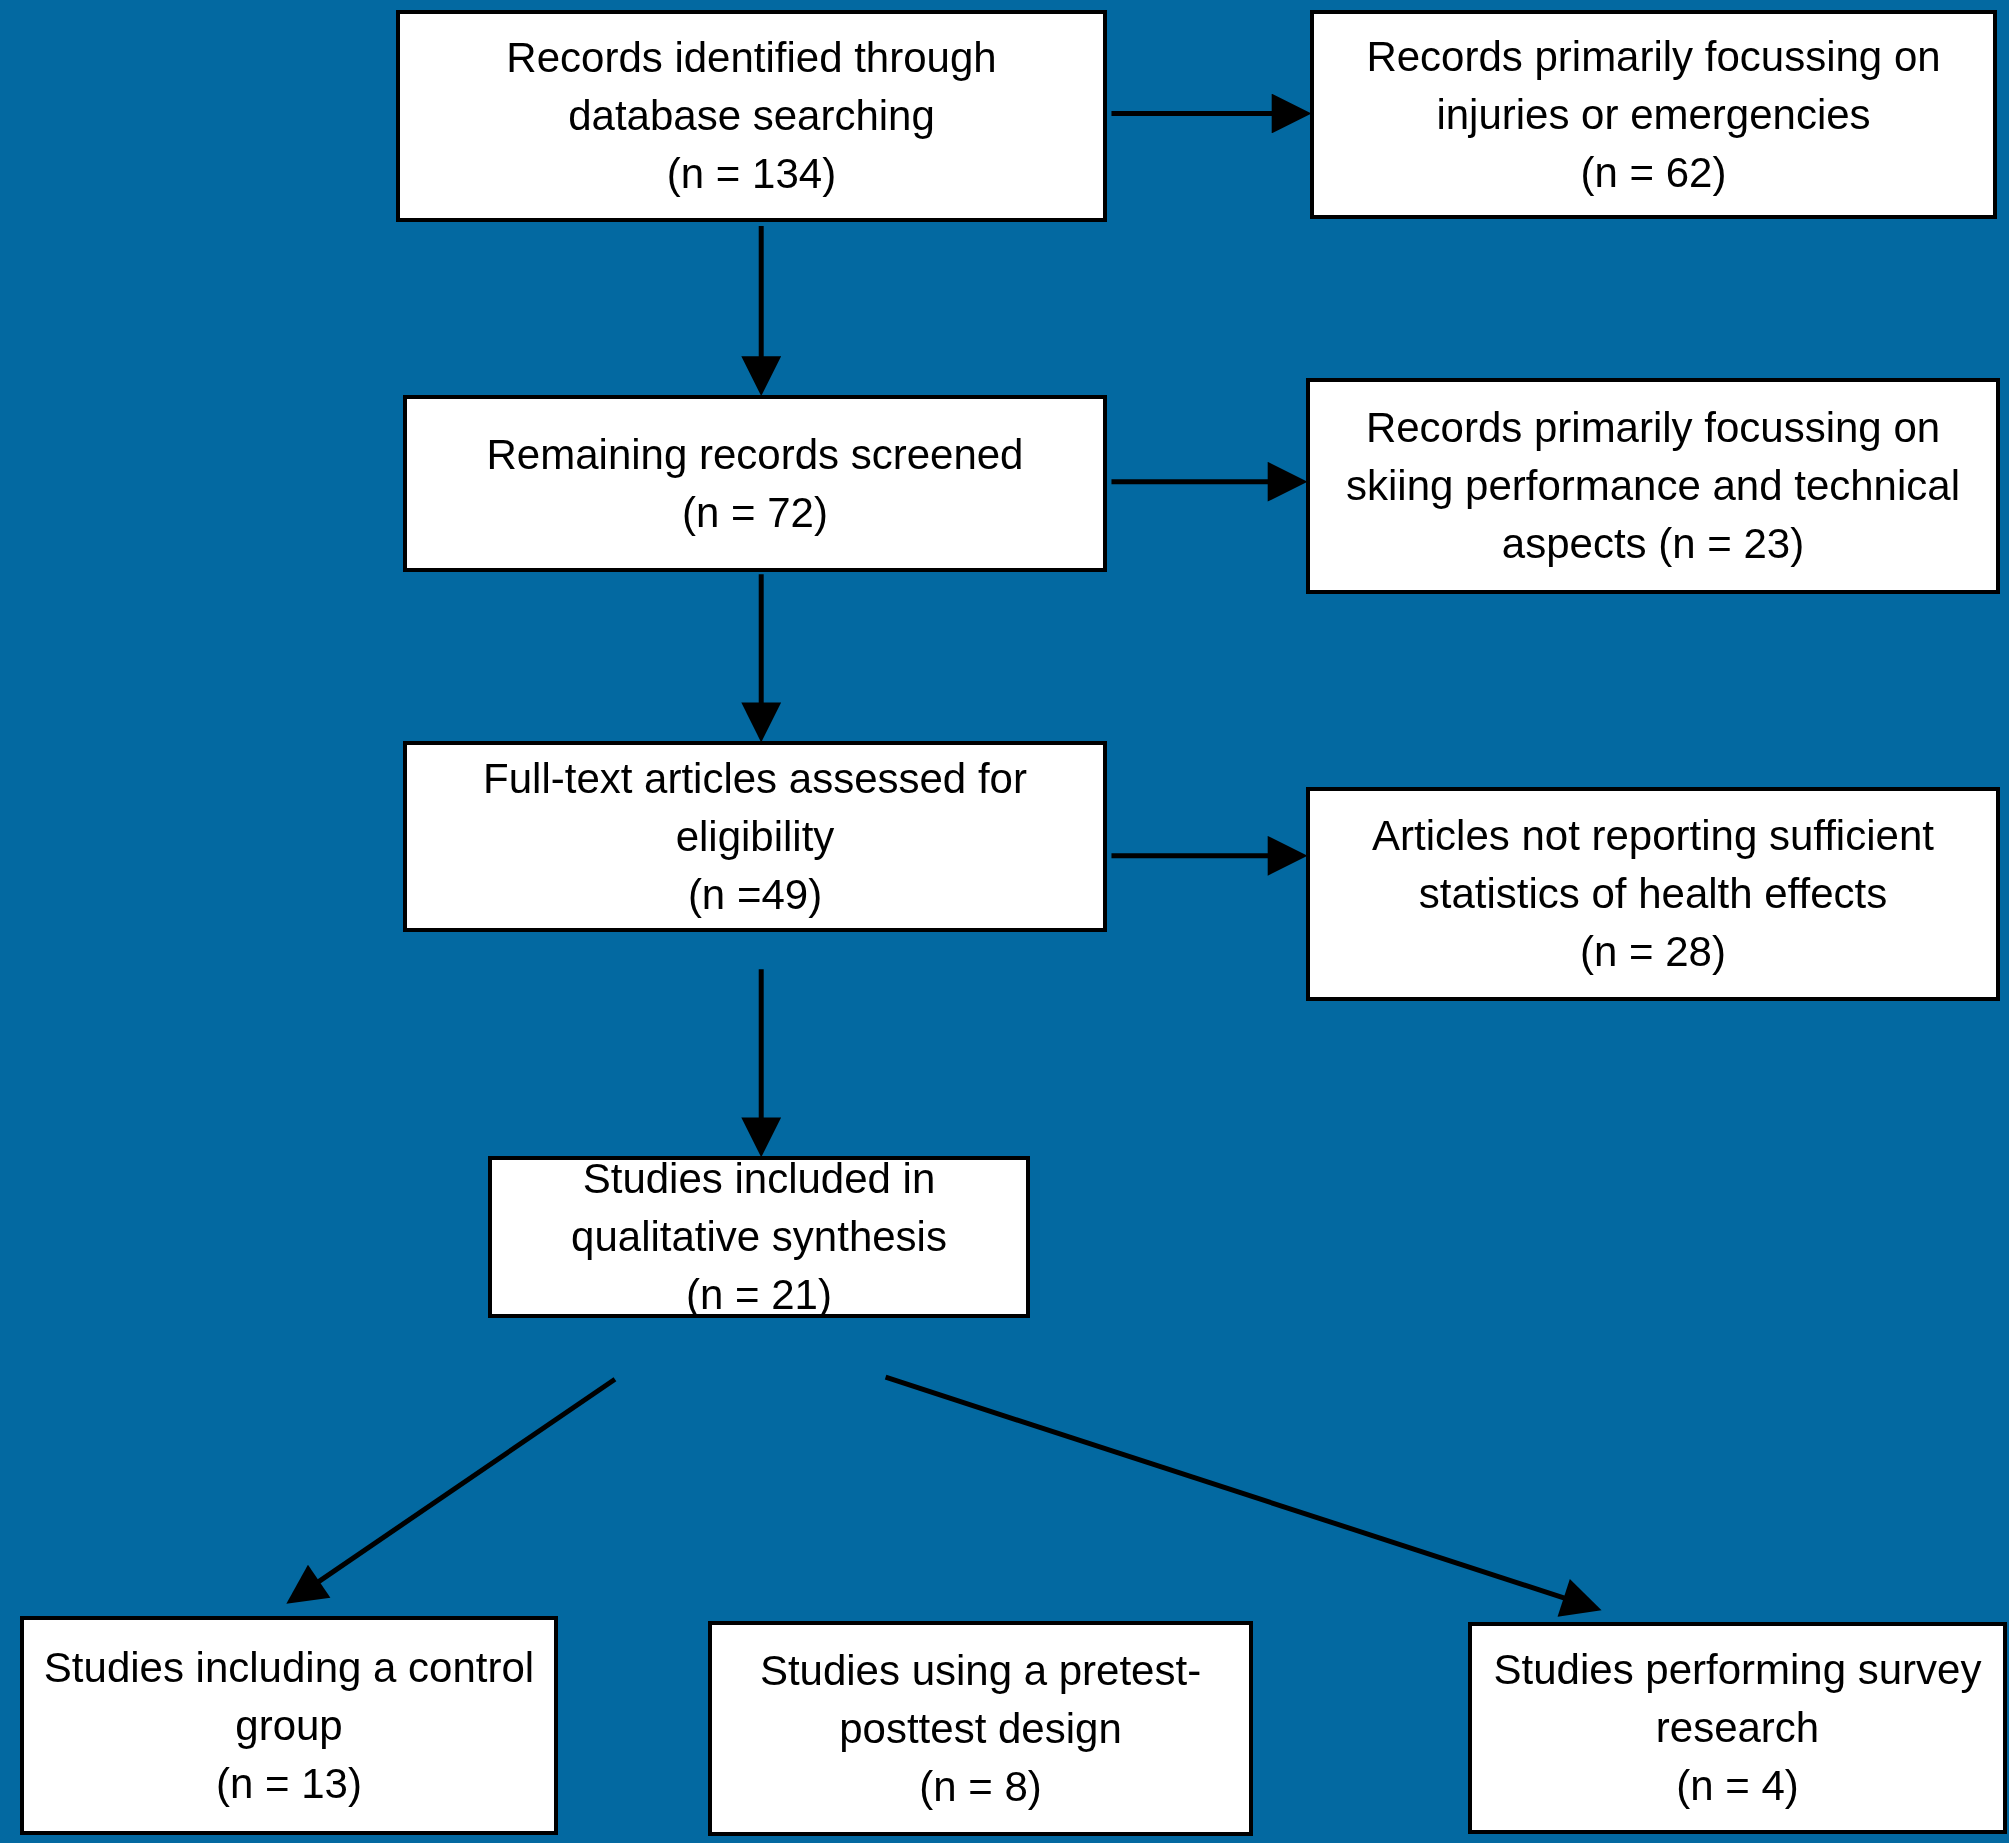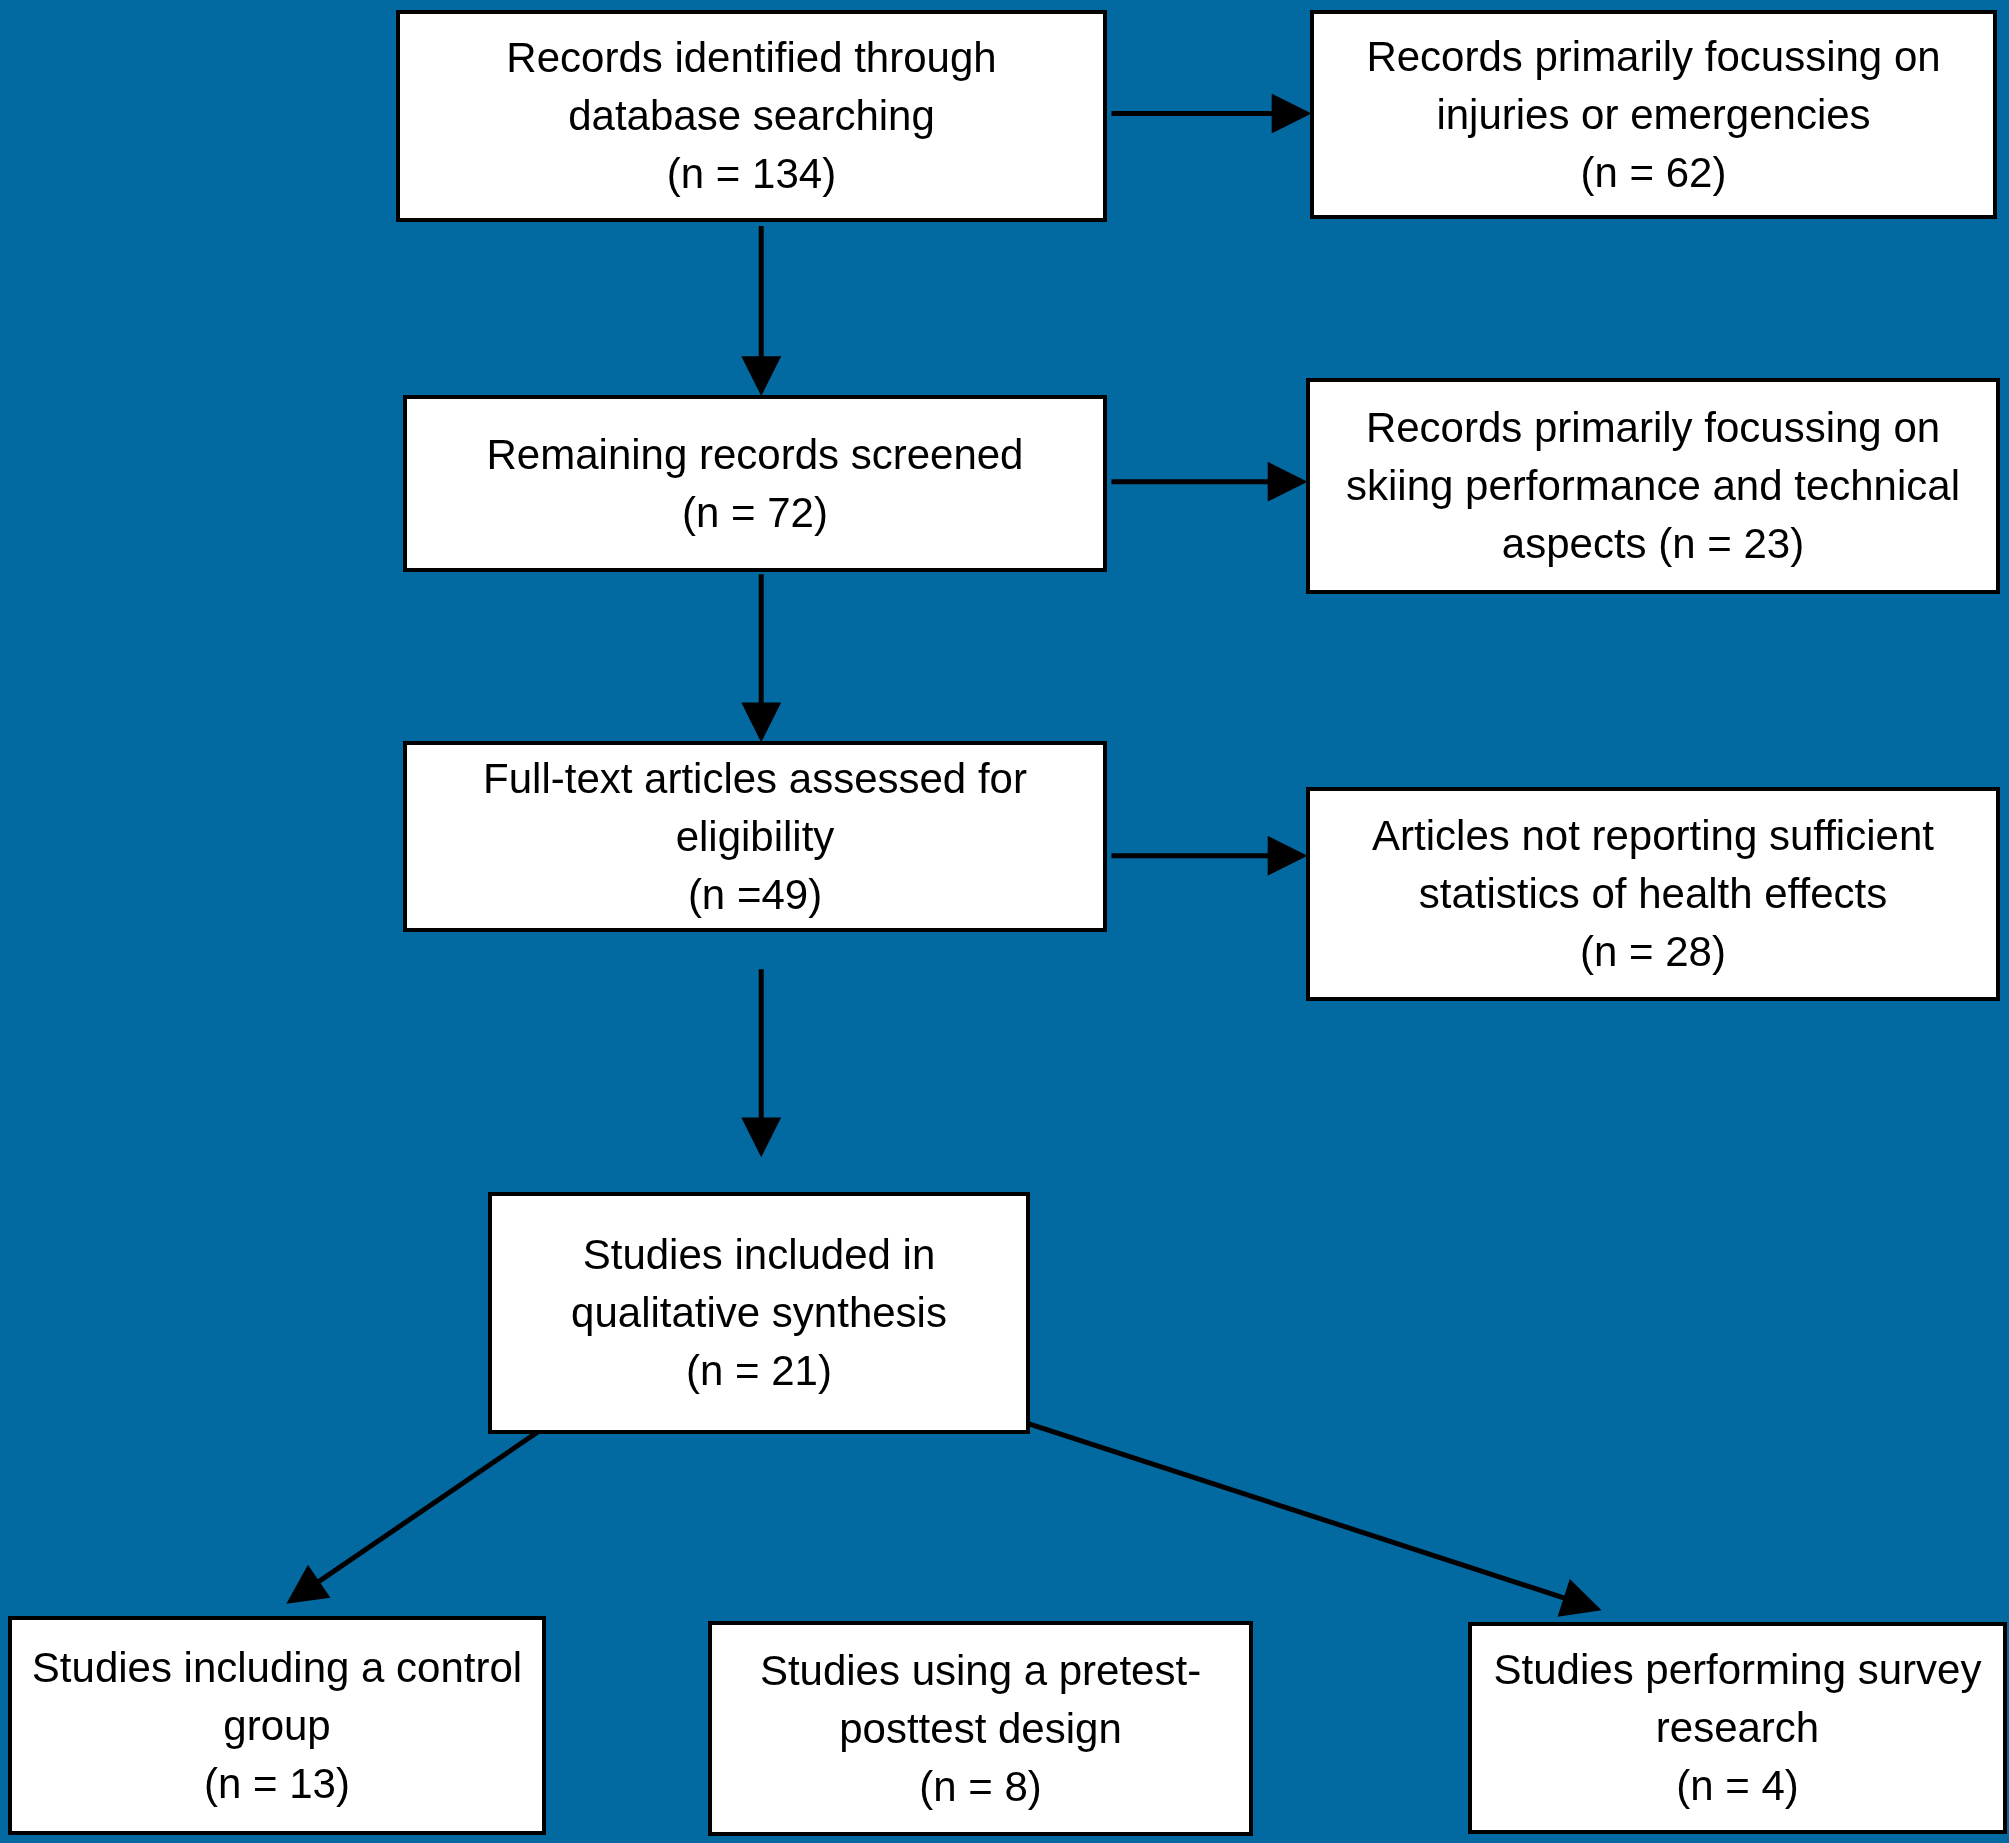--- a/index.html
+++ b/index.html
@@ -39,22 +39,22 @@
     line-height: 58px;
     color: #000000;
   }
   
   .b-identified        { left: 396px;  top: 10px;   width: 711px; height: 212px; }
   .b-excl-injuries     { left: 1310px; top: 10px;   width: 687px; height: 209px; }
   .b-screened          { left: 403px;  top: 395px;  width: 704px; height: 177px; }
   .b-excl-performance  { left: 1306px; top: 378px;  width: 694px; height: 216px; }
   .b-fulltext          { left: 403px;  top: 741px;  width: 704px; height: 191px; }
   .b-excl-statistics   { left: 1306px; top: 754px;  width: 694px; height: 214px; margin-top: 33px; }
-  .b-included          { left: 488px;  top: 1156px; width: 542px; height: 242px; margin-top: 36px; }
-  .b-control           { left: 8px;    top: 1616px; width: 538px; height: 219px; }
+  .b-included          { left: 488px;  top: 1156px; width: 542px; height: 162px; }
+  .b-control           { left: 20px;    top: 1616px; width: 538px; height: 219px; }
   .b-pretest           { left: 708px;  top: 1621px; width: 545px; height: 215px; }
   .b-survey            { left: 1468px; top: 1622px; width: 539px; height: 212px; }
   .arrow {
     stroke: #000000;
     stroke-width: 5;
     fill: none;
   }
 </style>
 </head>
 <body>

